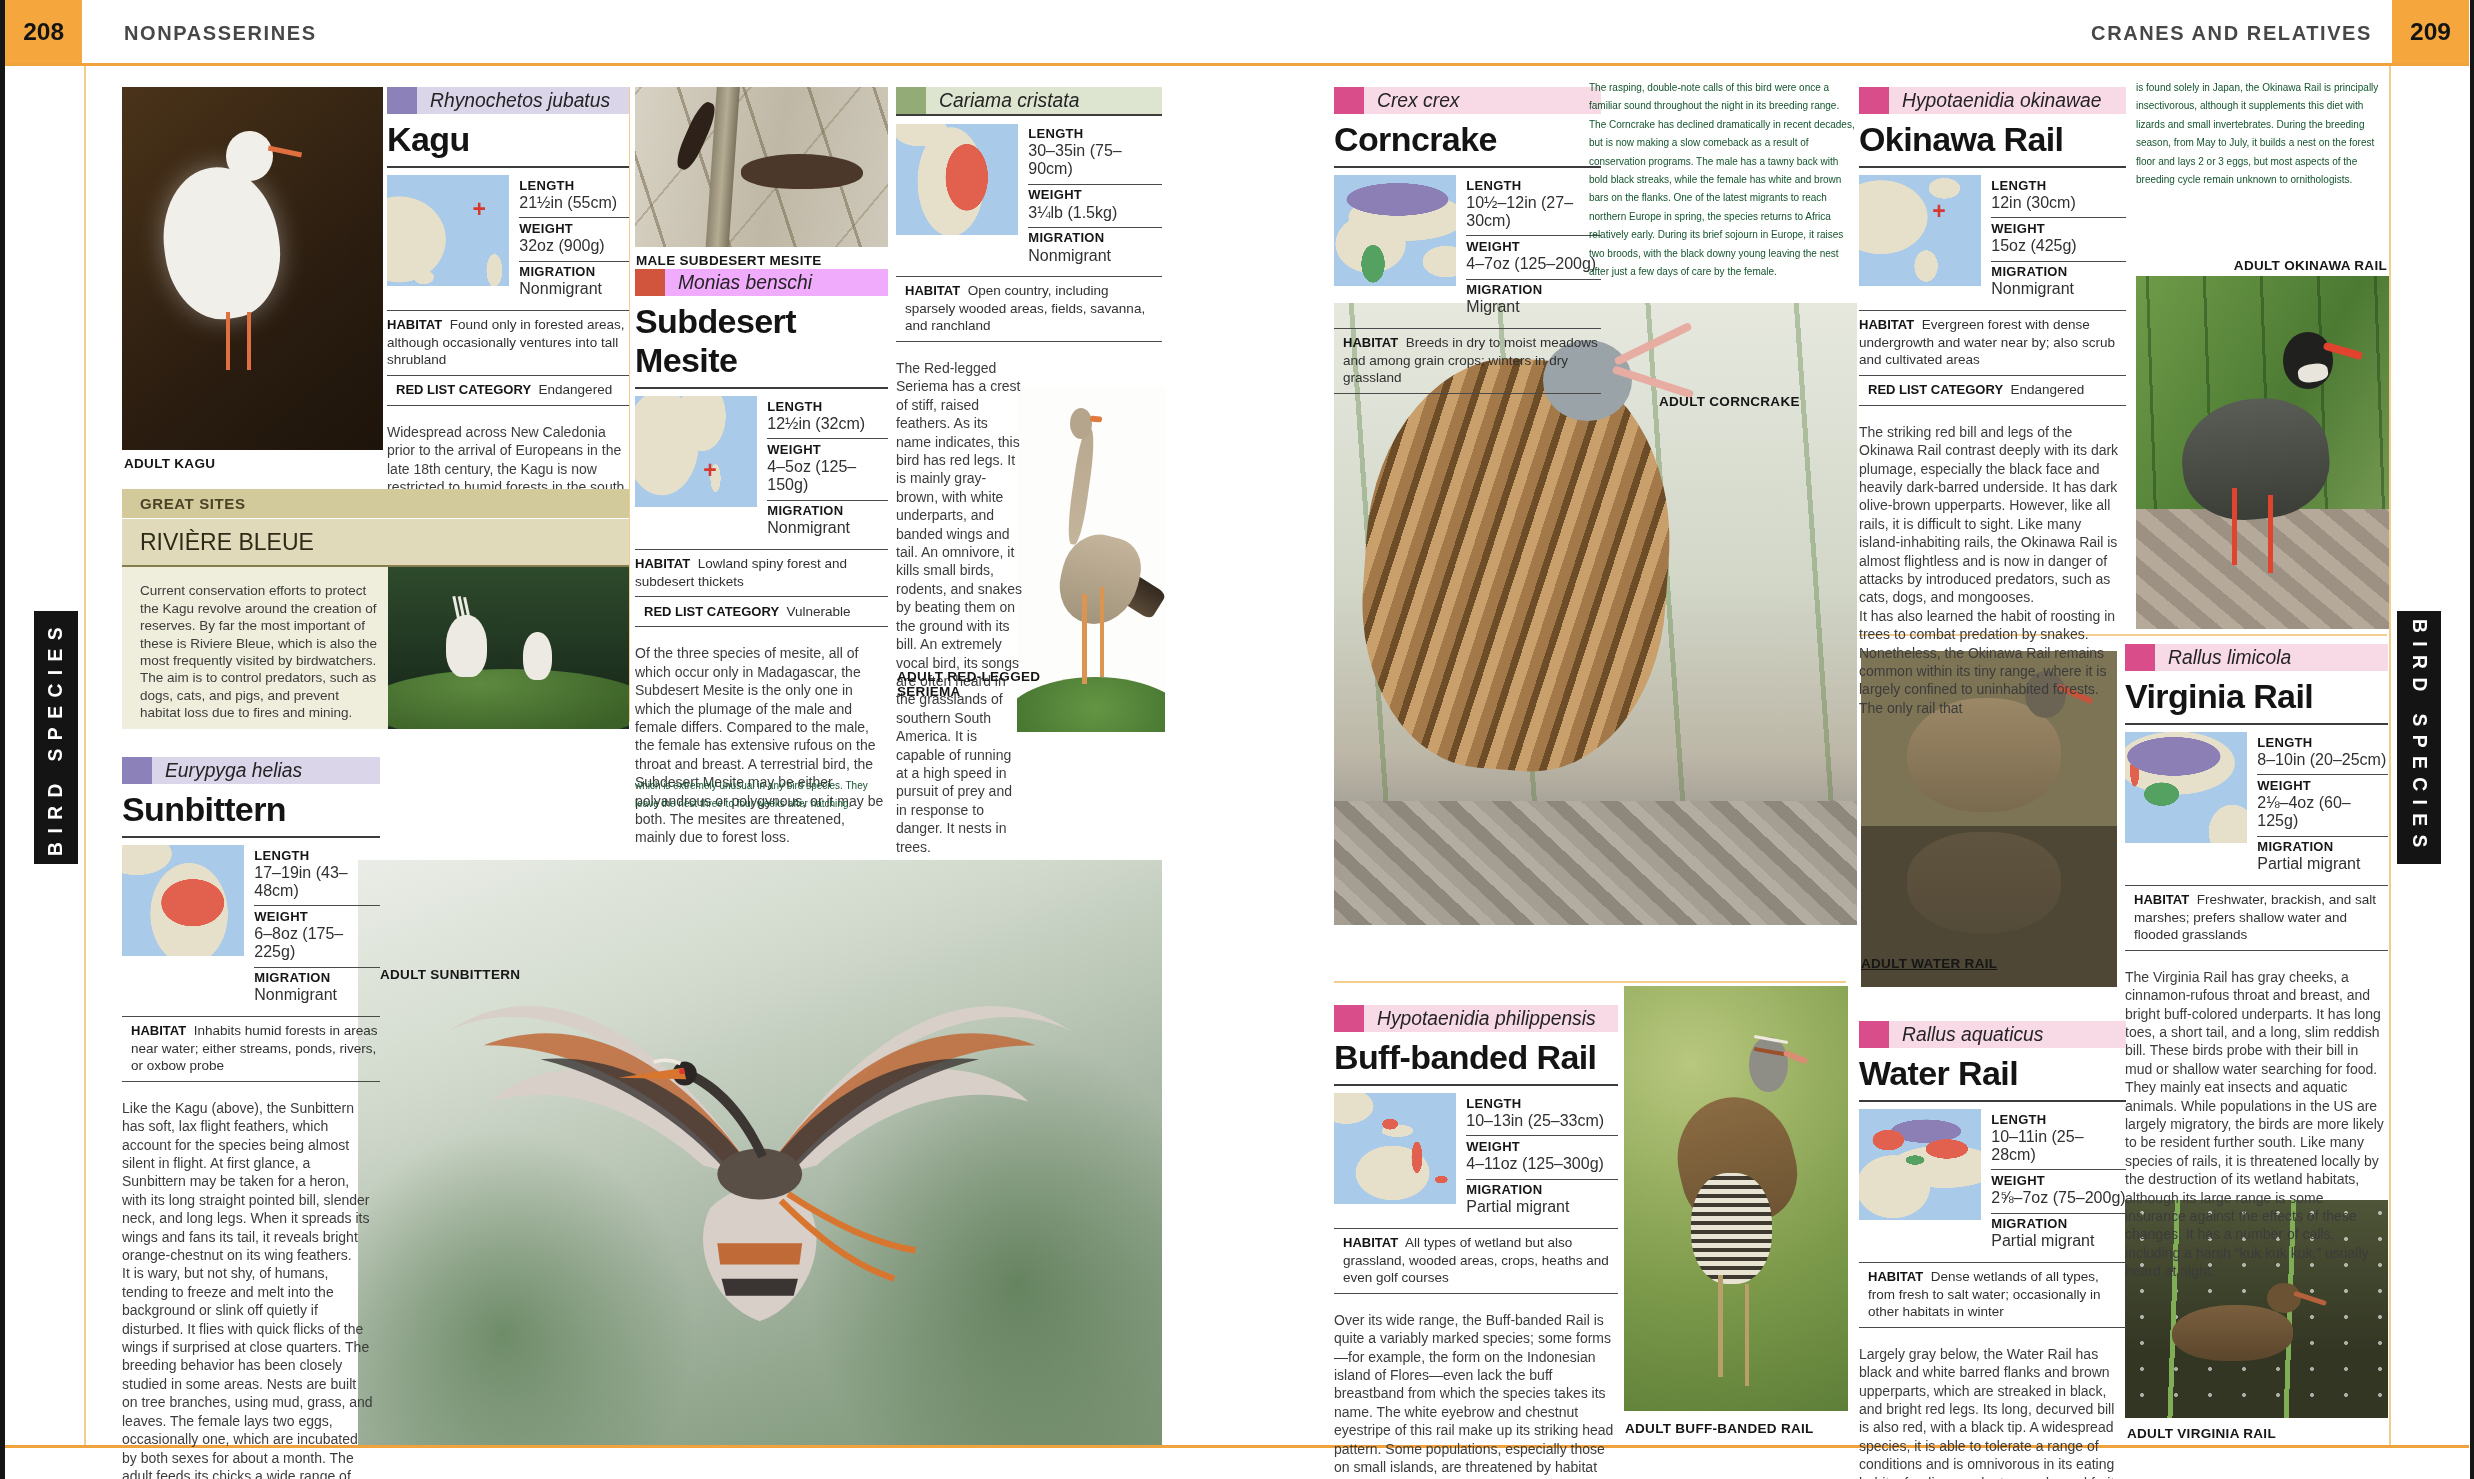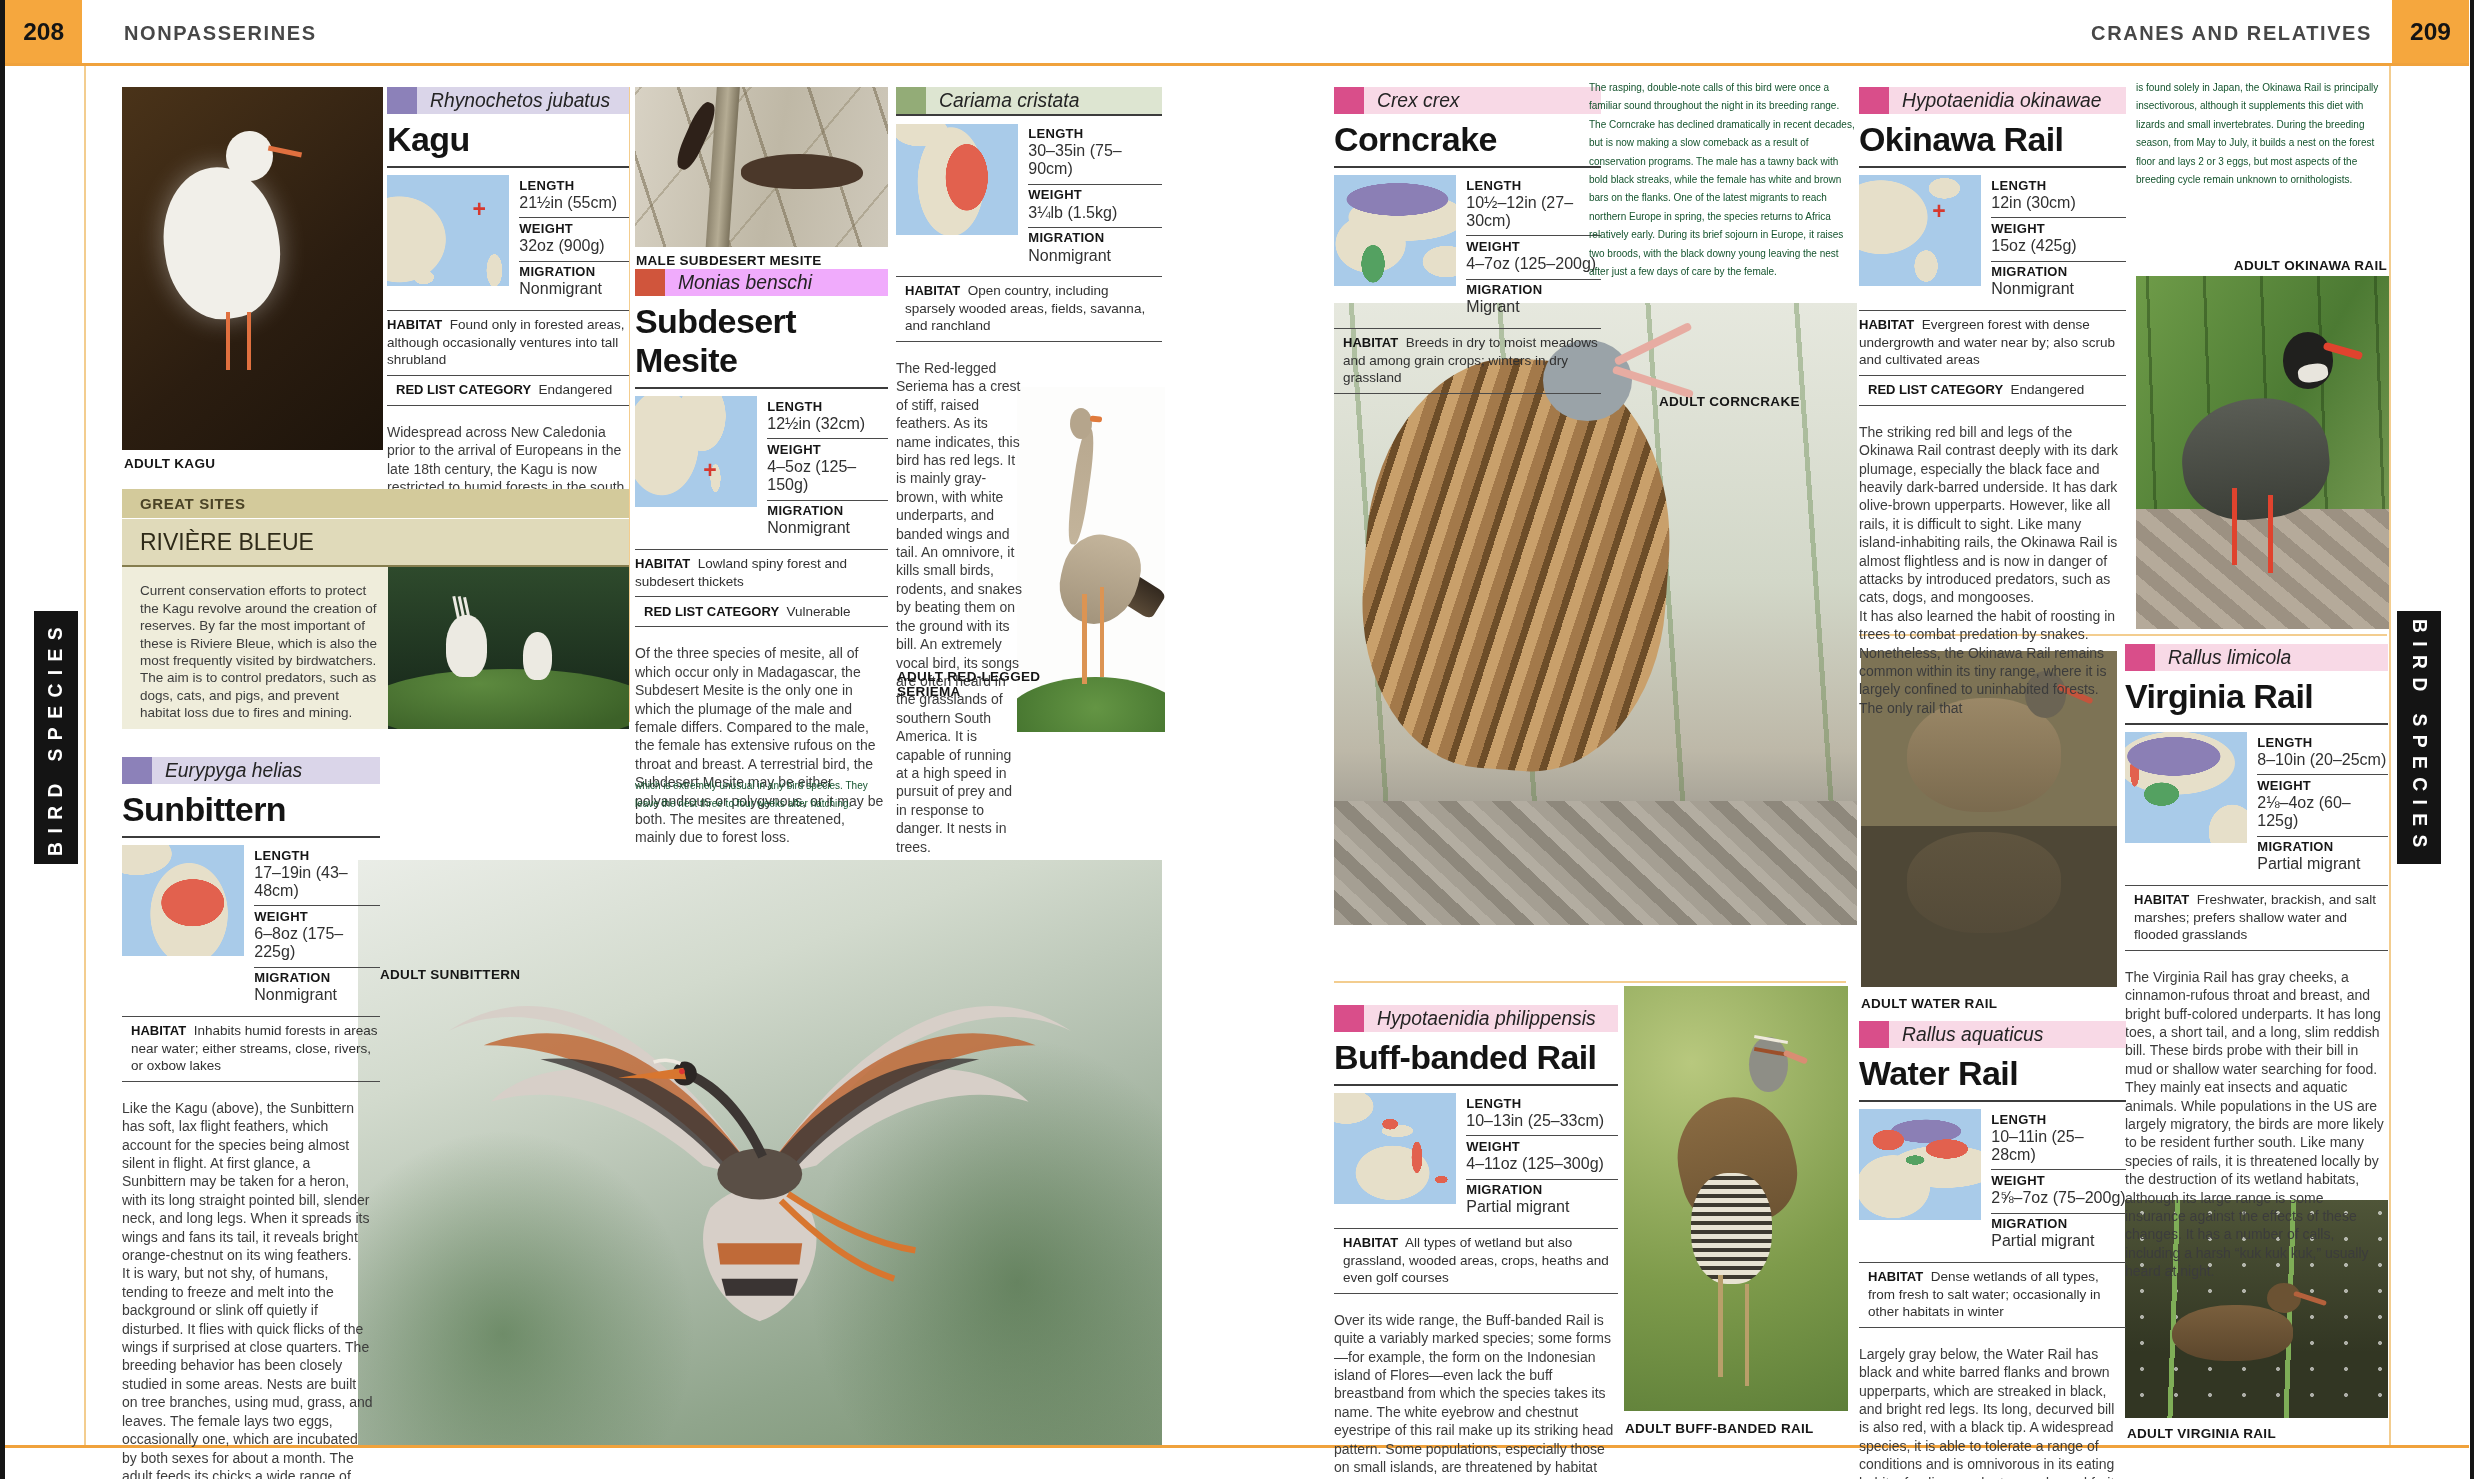--- a/index.html
+++ b/index.html
@@ -225,21 +225,21 @@
       <div class="leg" style="left:52%;top:62%;"></div>
   </div>
   <div class="caption" style="left:2136px;top:258px;width:251px;text-align:right;">ADULT OKINAWA RAIL</div>
 
   <div class="photo ph-water" style="left:1861px;top:651px;width:256px;height:336px;">
     <div class="bird"></div>
       <div class="headw"></div>
       <div class="billw"></div>
       <div class="refl"></div>
   </div>
-  <div class="caption" style="left:1861px;top:996px;">ADULT WATER RAIL</div>
+  <div class="caption" style="left:1861px;top:956px;text-decoration:underline;">ADULT WATER RAIL</div>
 
   <div class="photo ph-buff" style="left:1624px;top:986px;width:224px;height:425px;">
     <div class="back"></div>
       <div class="belly"></div>
       <div class="headb"></div>
       <div class="brow"></div>
     <div class="stripe"></div>
       <div class="billb2"></div>
     <div class="legb" style="left:42%;"></div>
       <div class="legb" style="left:54%;top:70%;"></div>
@@ -375,21 +375,21 @@
         <div class="stat">
             <div class="s-label">WEIGHT</div>
             <div class="s-val">6–8oz (175–225g)</div>
           </div>
         <div class="stat">
             <div class="s-label">MIGRATION</div>
             <div class="s-val">Nonmigrant</div>
           </div>
       </div>
     </div>
-    <div class="meta last"><span class="m-label">HABITAT</span>&nbsp; <span class="m-text">Inhabits humid forests in areas near water; either streams, close, rivers, or oxbow lakes</span></div>
+    <div class="meta last"><span class="m-label">HABITAT</span>&nbsp; <span class="m-text">Inhabits humid forests in areas near water; either streams, ponds, rivers, or oxbow probe</span></div>
     <p class="body" style="width:253px;">Like the Kagu (above), the Sunbittern has soft, lax flight feathers, which account for the species being almost silent in flight. At first glance, a Sunbittern may be taken for a heron, with its long straight pointed bill, slender neck, and long legs. When it spreads its wings and fans its tail, it reveals bright orange-chestnut on its wing feathers.
     It is wary, but not shy, of humans, tending to freeze and melt into the background or slink off quietly if disturbed. It flies with quick flicks of the wings if surprised at close quarters. The breeding behavior has been closely studied in some areas. Nests are built on tree branches, using mud, grass, and leaves. The female lays two eggs, occasionally one, which are incubated by both sexes for about a month. The adult feeds its chicks a wide range of invertebrate and vertebrate prey, including crabs,</p>
   </section>
   <div class="col" style="left:635px;top:755px;width:253px;margin-top:22px;">which is extremely unusual in any bird species. They leave the nest three to four weeks after hatching.</div>
 
   <section class="panel" style="left:1334px;top:87px;width:267px;">
     <div class="banner band-pink">
       <span class="swatch sw-pink"></span>
       <span class="sci">Crex crex</span>
     </div>

